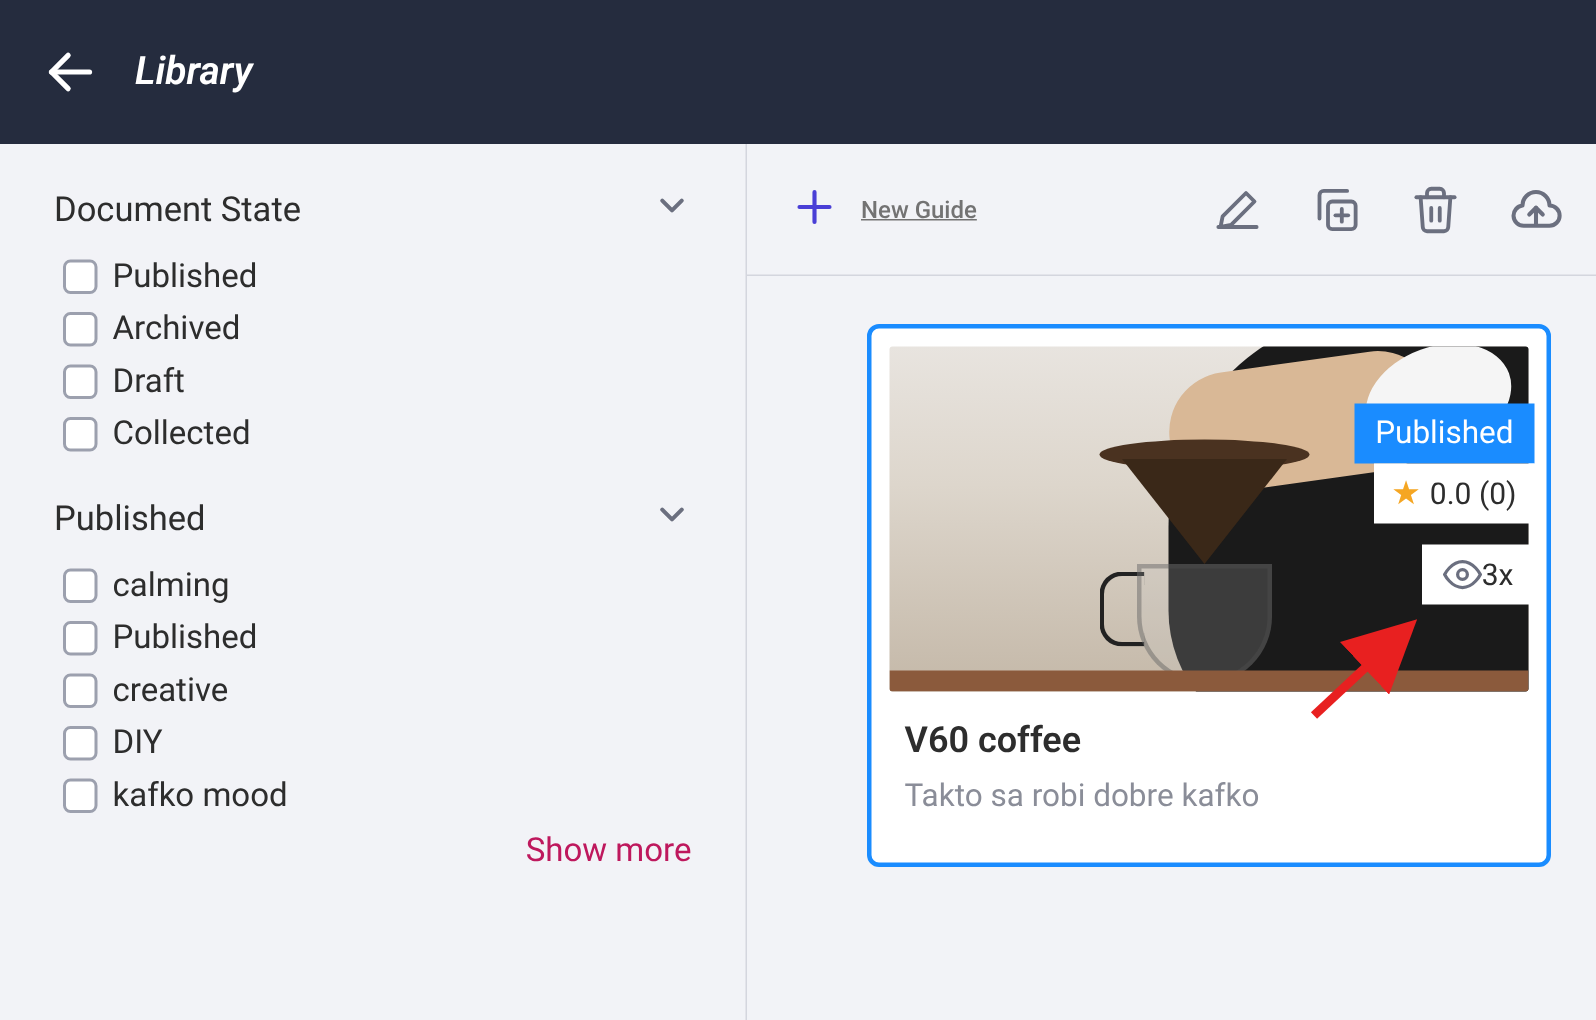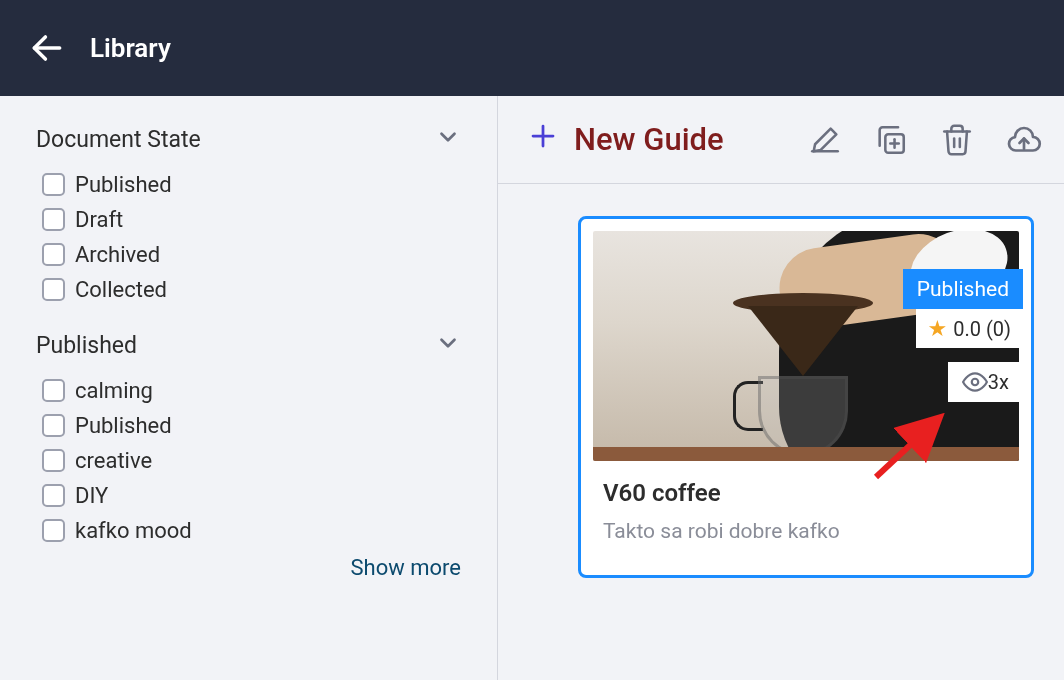--- a/index.html
+++ b/index.html
@@ -21,20 +21,21 @@
     .back-arrow {
       color: #fff;
       cursor: pointer;
       display: flex;
       align-items: center;
     }
     .header-title {
       color: #fff;
       font-size: 26px;
       font-weight: 600;
+      font-style: italic;
     }
     .content {
       display: flex;
       height: calc(100% - 96px);
     }
     .sidebar {
       width: 497px;
       padding: 28px 36px 0 36px;
       overflow-y: auto;
       text-align: right;
@@ -76,21 +77,21 @@
       border-radius: 5px;
       background: #fff;
       flex-shrink: 0;
     }
     .filter-label {
       font-size: 22px;
       color: #2d2d2d;
       font-weight: 400;
     }
     .show-more {
-      color: #0c4a6e;
+      color: #be185d;
       font-size: 22px;
       margin-top: 12px;
       cursor: pointer;
     }
     .main {
       flex: 1;
       border-left: 1px solid #d4d6de;
       display: flex;
       flex-direction: column;
     }
@@ -99,25 +100,26 @@
       border-bottom: 1px solid #d4d6de;
       display: flex;
       align-items: center;
       padding: 0 22px;
       gap: 8px;
     }
     .new-guide-btn {
       display: flex;
       align-items: center;
       gap: 16px;
-      color: #7f1d1d;
-      font-size: 31px;
+      color: #737373;
+      font-size: 16px;
       font-weight: 500;
       cursor: pointer;
       padding: 12px 8px;
+      text-decoration: underline;
     }
     .plus-icon {
       color: #4a3fd6;
     }
     .toolbar-spacer {
       flex: 1;
     }
     .toolbar-icons {
       display: flex;
       gap: 32px;
@@ -305,25 +307,25 @@
             </svg>
         </span>
       </div>
       <div class="filter-options">
         <div class="filter-option">
           <div class="checkbox"></div>
           <span class="filter-label">Published</span>
         </div>
         <div class="filter-option">
           <div class="checkbox"></div>
+          <span class="filter-label">Archived</span>
+        </div>
+        <div class="filter-option">
+          <div class="checkbox"></div>
           <span class="filter-label">Draft</span>
-        </div>
-        <div class="filter-option">
-          <div class="checkbox"></div>
-          <span class="filter-label">Archived</span>
         </div>
         <div class="filter-option">
           <div class="checkbox"></div>
           <span class="filter-label">Collected</span>
         </div>
       </div>
     </div>
 
     <div class="filter-section">
       <div class="filter-header">

